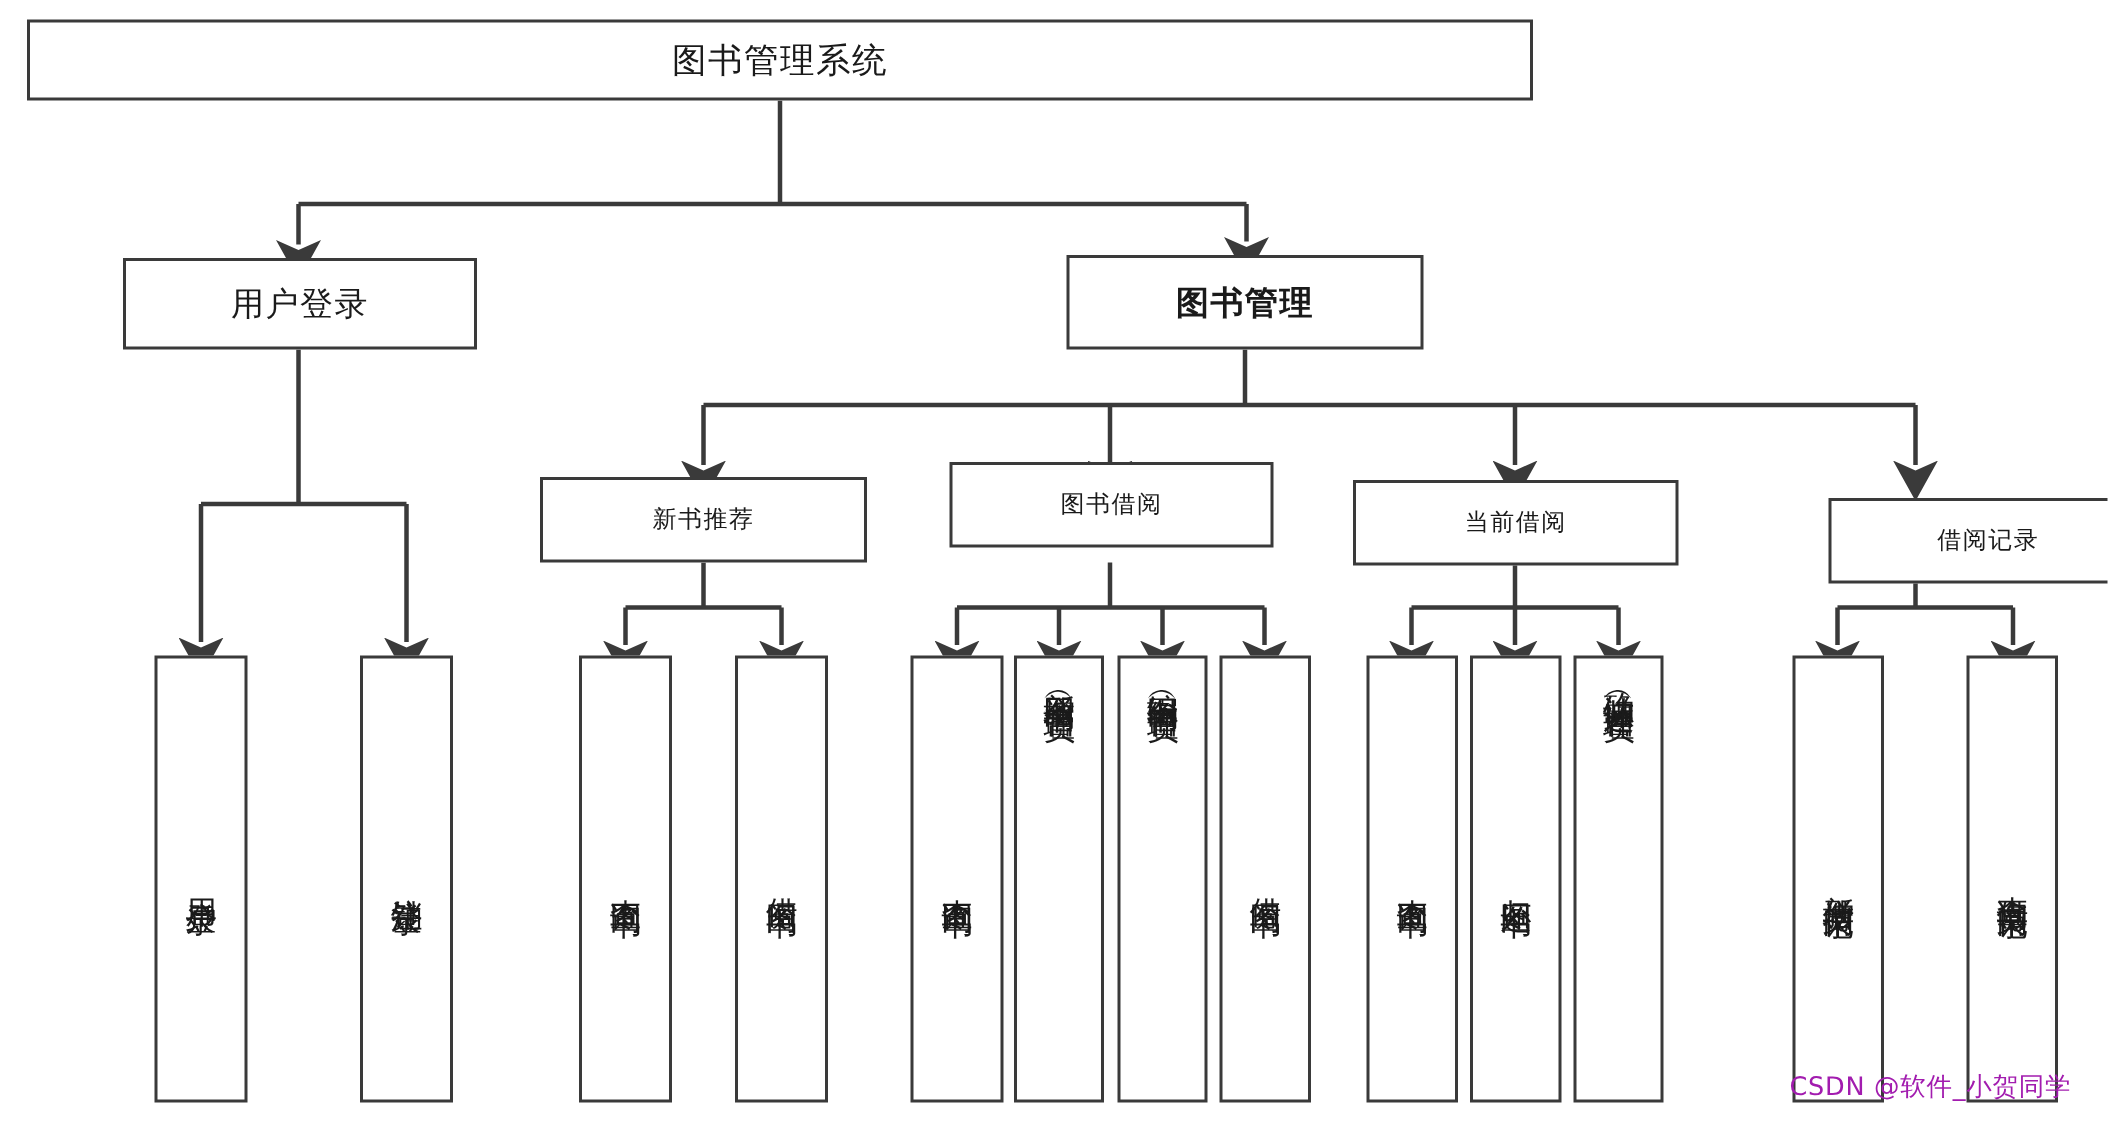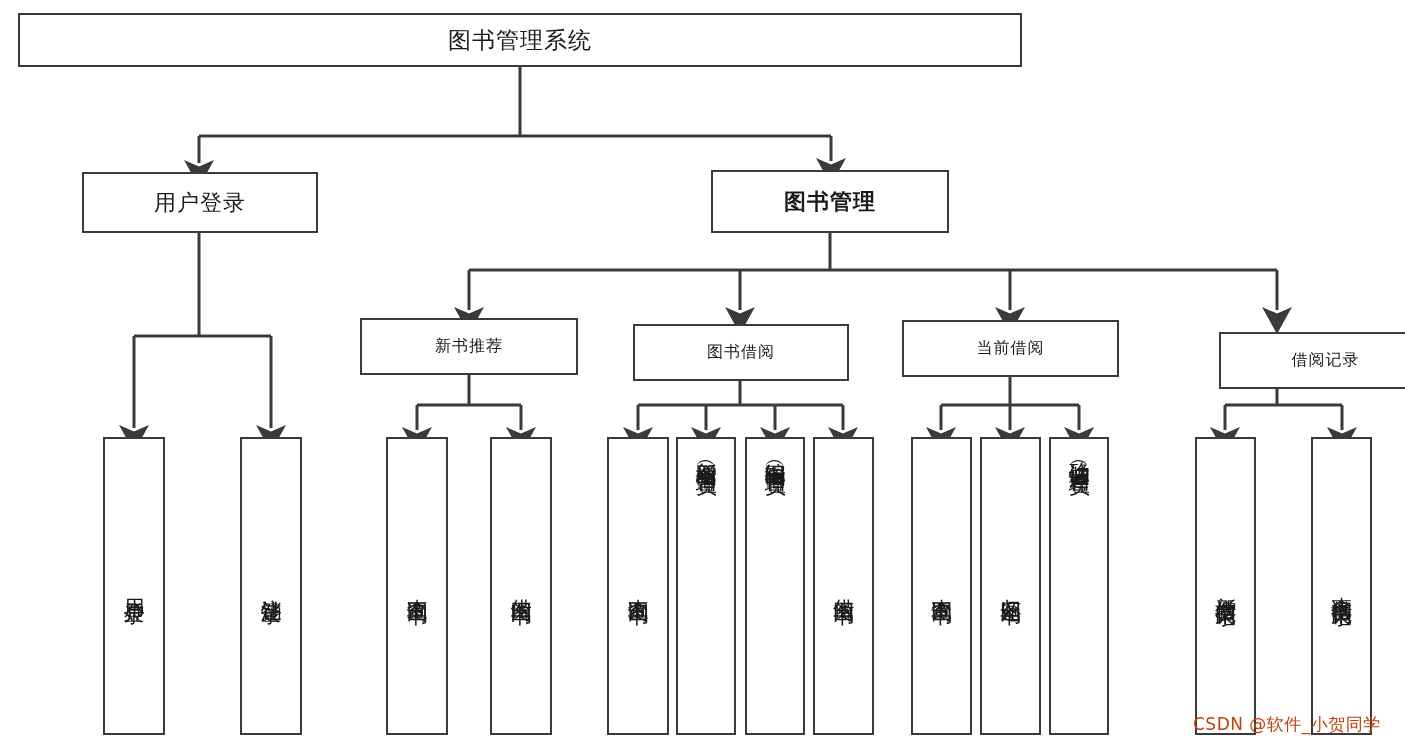--- a/index.html
+++ b/index.html
@@ -61,21 +61,21 @@
   }
   .node.leaf.center-v {
     align-items: center;
     padding-top: 0;
   }
   .watermark {
     position: absolute;
     left: 1193px;
     top: 713px;
     font-size: 17px;
-    color: #c2410c;
+    color: #a21caf;
     letter-spacing: 0.5px;
     white-space: nowrap;
   }
 </style>
 </head>
 <body>
 
 <div id="canvas">
 
   <svg id="connectors" viewBox="0 0 1405 747" width="1405" height="747" xmlns="http://www.w3.org/2000/svg">
@@ -128,21 +128,21 @@
       <path d="M1342,405 L1342,430" marker-end="url(#arrow)"></path>
     </g>
   </svg>
 
   <div class="node root" style="left:18px; top:13px; width:1004px; height:54px;">图书管理系统</div>
 
   <div class="node level2" style="left:82px; top:172px; width:236px; height:61px;">用户登录</div>
   <div class="node level2" style="left:711px; top:170px; width:238px; height:63px;font-weight:bold;">图书管理</div>
 
   <div class="node level3" style="left:360px; top:318px; width:218px; height:57px;">新书推荐</div>
-  <div class="node level3" style="left:633px; top:324px; width:216px; height:57px;text-align:center;">图书借阅</div>
+  <div class="node level3" style="left:633px; top:308px; width:216px; height:57px;text-align:center;">图书借阅</div>
   <div class="node level3" style="left:902px; top:320px; width:217px; height:57px;">当前借阅</div>
   <div class="node level3" style="left:1171px; top:332px; width:213px; height:57px;margin-left:48px;">借阅记录</div>
 
   <div class="node leaf center-v" style="left:103px; top:437px; width:62px; height:298px;">
     <span class="vtext">用户登录</span>
   </div>
   <div class="node leaf center-v" style="left:240px; top:437px; width:62px; height:298px;">
     <span class="vtext">注销登录</span>
   </div>
 

